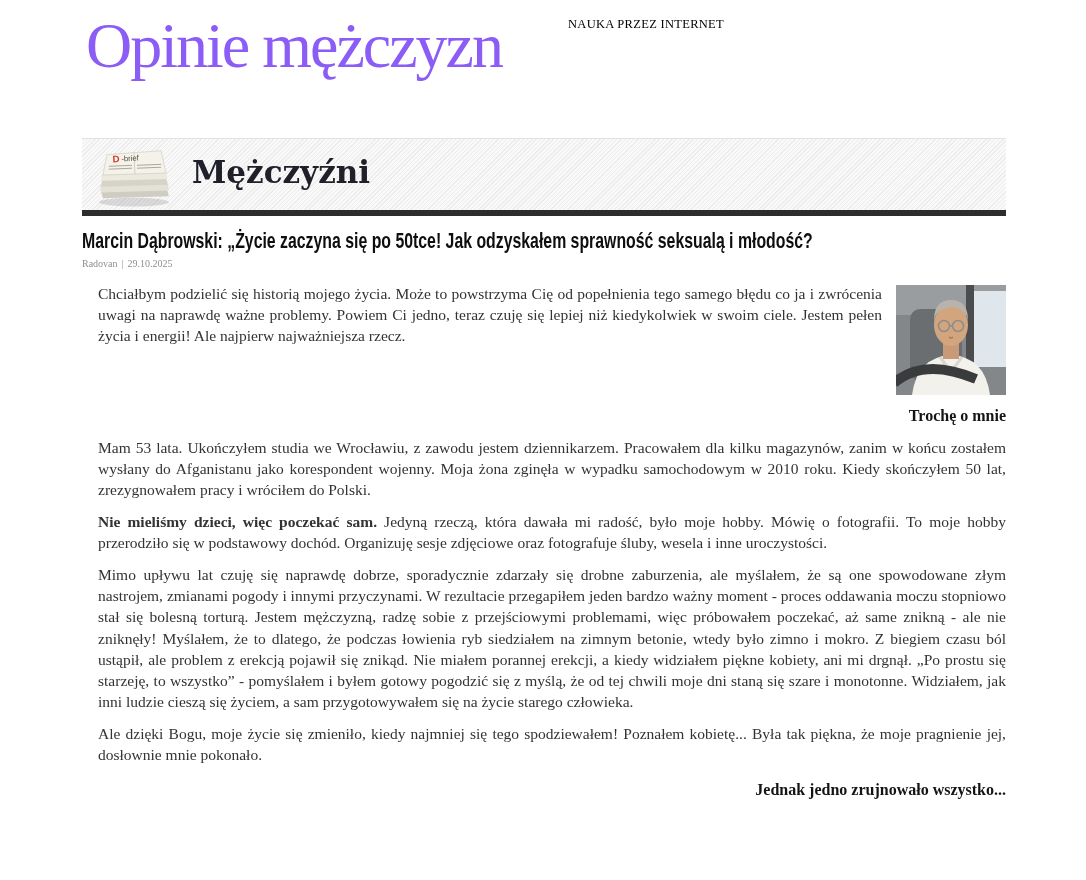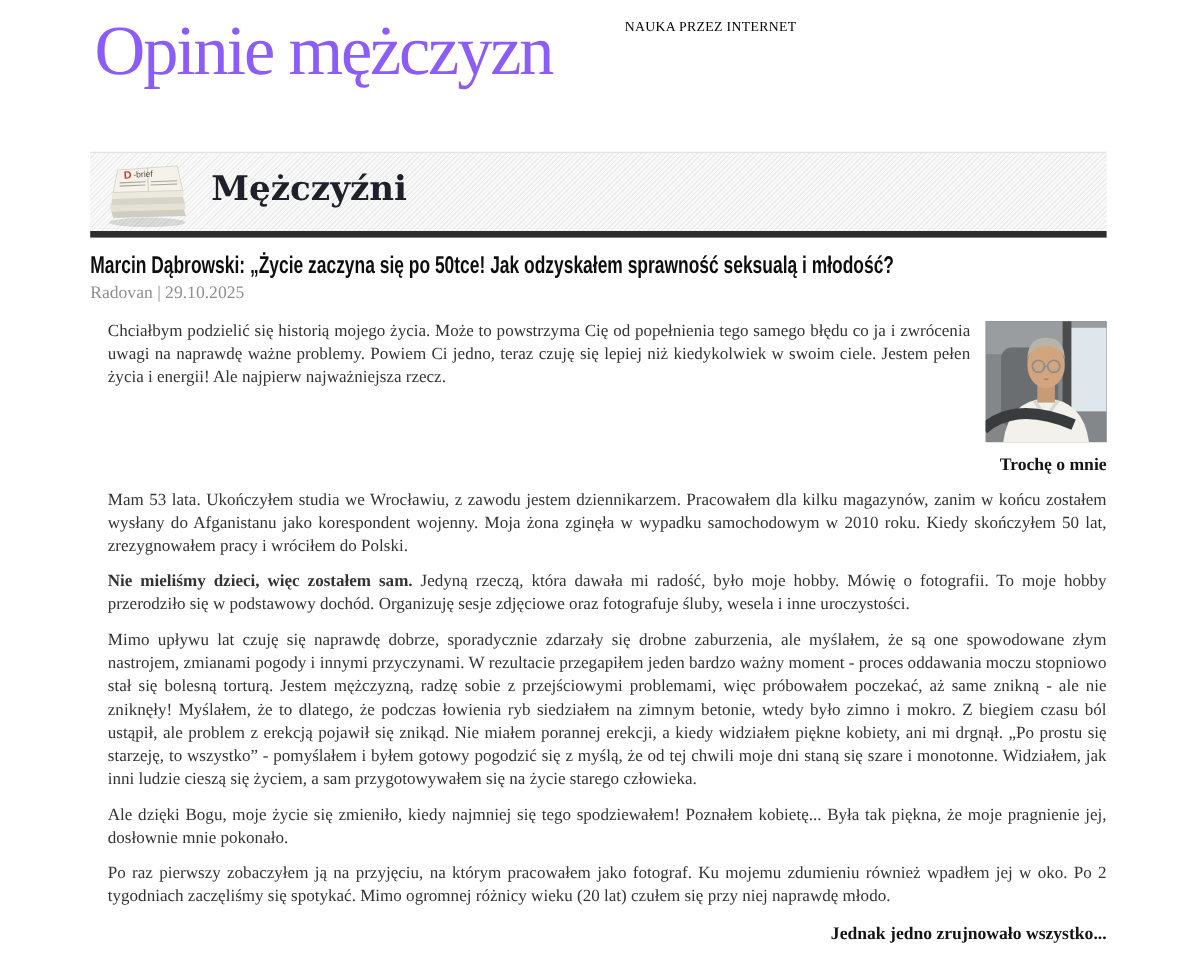--- a/index.html
+++ b/index.html
@@ -45,21 +45,21 @@
 
   
   .article { padding-top: 13px; }
   .article-title {
     margin: 0; color: #0e0e0e;
     font-family: "Liberation Sans", sans-serif;
     font-weight: bold; font-size: 22px; line-height: 1.1;
     white-space: nowrap;
     transform: scaleX(0.72); transform-origin: left center;
   }
-  .byline { margin-top: 5px; font-size: 16px; color: #8f8f8f; }
+  .byline { margin-top: 5px; font-size: 10px; color: #8f8f8f; }
   .byline .sep { margin: 0 4px; }
 
   .article-body {
     margin-top: 14px;
     font-size: 15.5px; line-height: 1.36; color: #333333;
     text-align: justify;
   }
   .photo {
     float: right; width: 110px; height: 110px;
     margin: 2px 0 10px 14px; padding: 0;
@@ -133,27 +133,26 @@
           <path d="M-2 98 Q28 72 80 94" fill="none" stroke="#3a3b3c" stroke-width="10"></path>
         </svg>
       </figure>
 
       <p>Chciałbym podzielić się historią mojego życia. Może to powstrzyma Cię od popełnienia tego samego błędu co ja i zwrócenia uwagi na naprawdę ważne problemy. Powiem Ci jedno, teraz czuję się lepiej niż kiedykolwiek w swoim ciele. Jestem pełen życia i energii! Ale najpierw najważniejsza rzecz.</p>
 
       <h3 class="subhead">Trochę o mnie</h3>
 
       <p>Mam 53 lata. Ukończyłem studia we Wrocławiu, z zawodu jestem dziennikarzem. Pracowałem dla kilku magazynów, zanim w końcu zostałem wysłany do Afganistanu jako korespondent wojenny. Moja żona zginęła w wypadku samochodowym w 2010 roku. Kiedy skończyłem 50 lat, zrezygnowałem pracy i wróciłem do Polski.</p>
 
-      <p><strong>Nie mieliśmy dzieci, więc zostałem sam.</strong><span> Jedyną rzeczą, która dawała mi radość, było moje hobby. Mówię o fotografii. To moje hobby przerodziło się w podstawowy dochód. Organizuję sesje zdjęciowe oraz fotografuje śluby, wesela i inne uroczystości.</span></p>
+      <p><strong>Nie mieliśmy dzieci, więc poczekać sam.</strong><span> Jedyną rzeczą, która dawała mi radość, było moje hobby. Mówię o fotografii. To moje hobby przerodziło się w podstawowy dochód. Organizuję sesje zdjęciowe oraz fotografuje śluby, wesela i inne uroczystości.</span></p>
 
       <p>Mimo upływu lat czuję się naprawdę dobrze, sporadycznie zdarzały się drobne zaburzenia, ale myślałem, że są one spowodowane złym nastrojem, zmianami pogody i innymi przyczynami. W rezultacie przegapiłem jeden bardzo ważny moment - proces oddawania moczu stopniowo stał się bolesną torturą. Jestem mężczyzną, radzę sobie z przejściowymi problemami, więc próbowałem poczekać, aż same znikną - ale nie zniknęły! Myślałem, że to dlatego, że podczas łowienia ryb siedziałem na zimnym betonie, wtedy było zimno i mokro. Z biegiem czasu ból ustąpił, ale problem z erekcją pojawił się znikąd. Nie miałem porannej erekcji, a kiedy widziałem piękne kobiety, ani mi drgnął. „Po prostu się starzeję, to wszystko” - pomyślałem i byłem gotowy pogodzić się z myślą, że od tej chwili moje dni staną się szare i monotonne. Widziałem, jak inni ludzie cieszą się życiem, a sam przygotowywałem się na życie starego człowieka.</p>
 
       <p>Ale dzięki Bogu, moje życie się zmieniło, kiedy najmniej się tego spodziewałem! Poznałem kobietę... Była tak piękna, że moje pragnienie jej, dosłownie mnie pokonało.</p>
 
 
-      <p>Po raz pierwszy zobaczyłem ją na przyjęciu, na którym pracowałem jako fotograf. Ku mojemu zdumieniu również wpadłem jej w oko. Po 2 tygodniach zaczęliśmy się spotykać. Mimo ogromnej różnicy wieku (20 lat) czułem się przy niej naprawdę młodo.</p>
 
       <h3 class="subhead">Jednak jedno zrujnowało wszystko...</h3>
 
     </div>
   </article>
 
 </div>
 
 </body></html>

